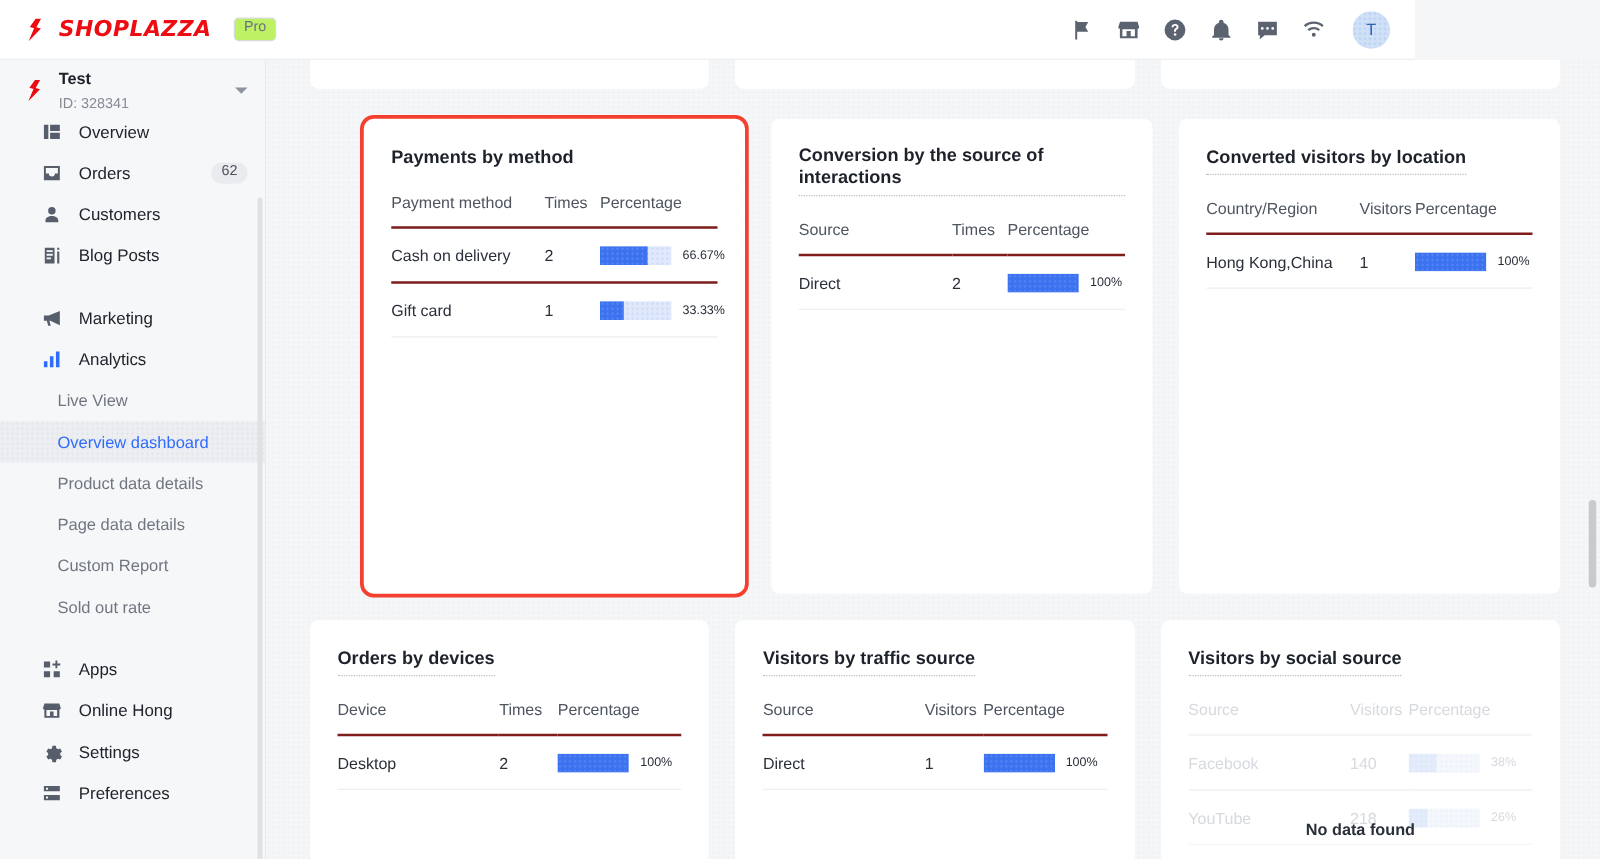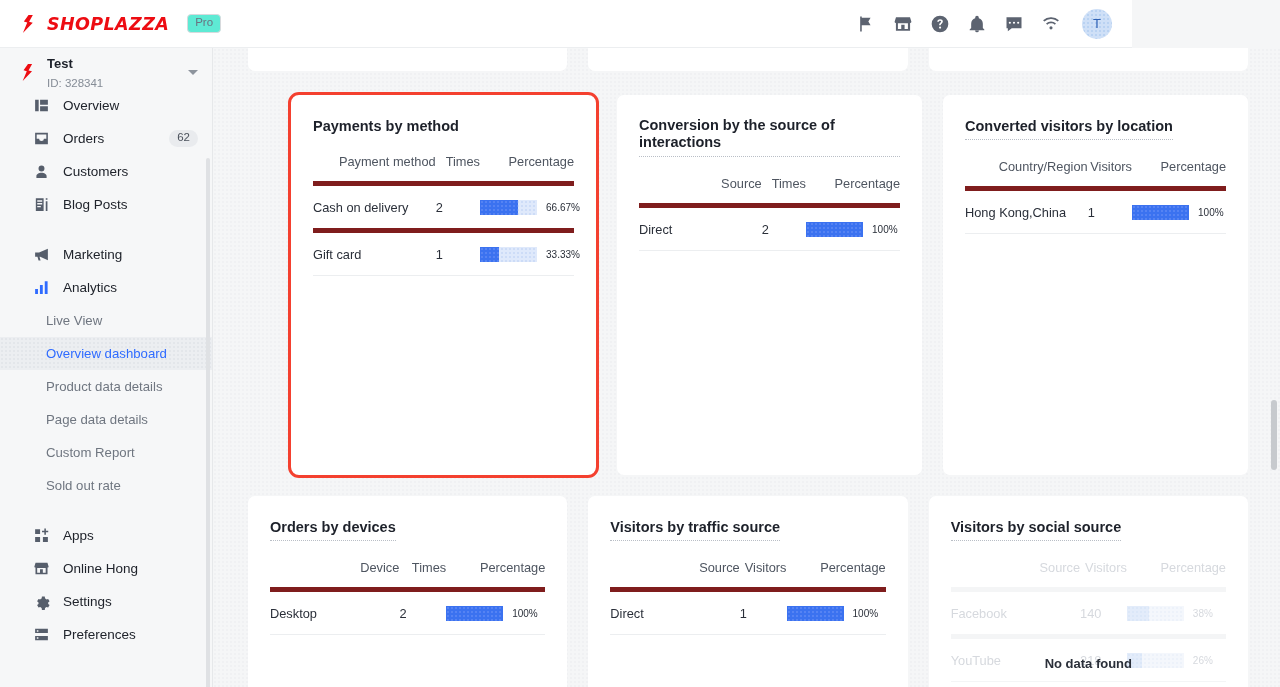--- a/index.html
+++ b/index.html
@@ -25,21 +25,21 @@
     font-family: "DejaVu Sans", sans-serif;
     font-weight: 700; font-style: italic;
     font-size: 17.5px; letter-spacing: .4px;
     color: #ed0c12;
   }
   .pro-badge {
     margin-left: 9px;
     border: 1px solid #d7dadd; border-radius: 4px;
     font-size: 11.5px; color: #6a7280;
     padding: 2px 7px 3px; line-height: 1;
-    background: #5eead4;
+    background: #bef264;
   }
   #topbar-icons {
     margin-left: auto; display: flex; align-items: center;
     gap: 17px; padding-right: 20px;
   }
   .ticon { width: 20px; height: 20px; color: #5c6370; display:block; }
   .ticon svg { display:block; width:100%; height:100%; fill: #5c6370; }
   .avatar {
     width: 30px; height: 30px; border-radius: 50%;
     background: #cfe0f7;
@@ -147,27 +147,27 @@
     line-height: 1.2; margin-bottom: 19px;
     display: inline-block;
   }
   .card-title.hinted {
     border-bottom: 1px dotted #b9bec6;
     padding-bottom: 4px;
   }
 
   table.dt { width: 100%; border-collapse: collapse; table-layout: fixed; }
   table.dt th {
-    text-align: right; font-size: 12.8px; font-weight: 400;
+    text-align: left; font-size: 12.8px; font-weight: 400;
     color: #4e5560; padding: 0 0 12px 0; border: none;
   }
   table.dt td {
     font-size: 12.8px; color: #2a2f39;
     padding: 14px 0 13px 0;
-    border-top: 5px solid #7f1d1d;
+    border-top: 2px solid #7f1d1d;
     vertical-align: middle;
   }
   table.dt tbody tr:last-child td { border-bottom: 1px solid #eceef0; }
   .col-a { width: 47%; }
   .col-b { width: 17%; }
   .col-c { width: 36%; }
 
   .pct-cell { display: flex; align-items: center; gap: 9px; }
   .bar-track {
     width: 57px; height: 15px; flex: 0 0 auto;

